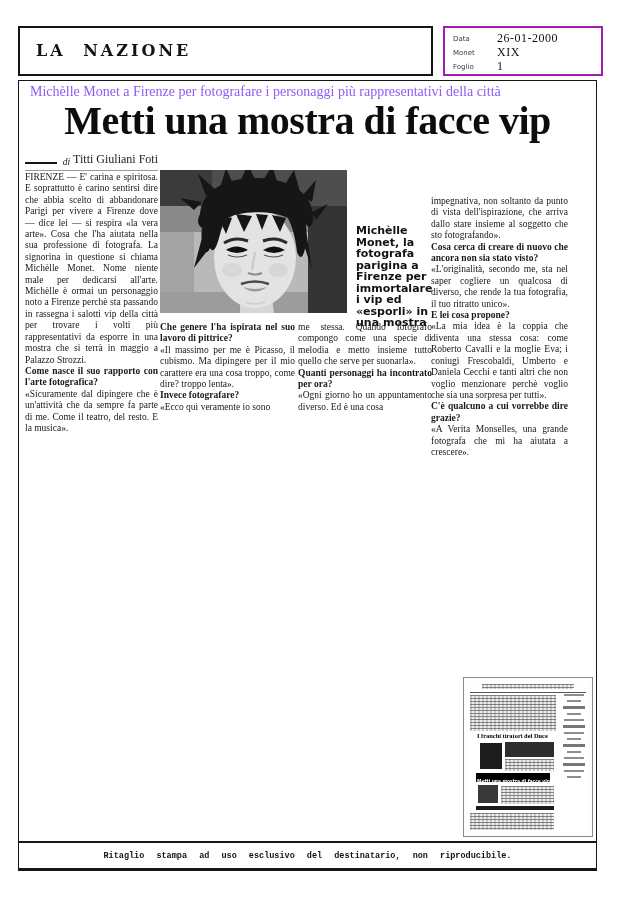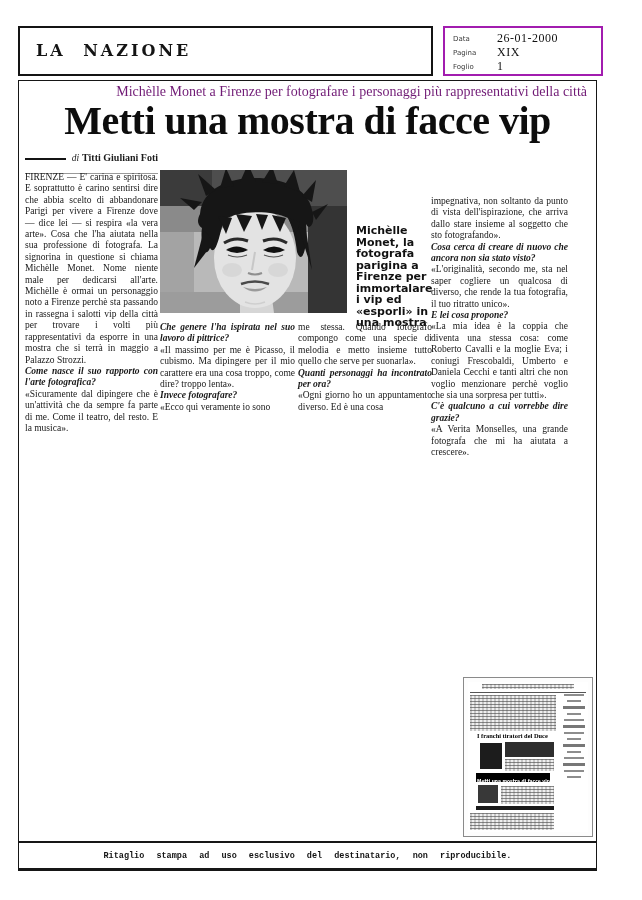--- a/index.html
+++ b/index.html
@@ -14,37 +14,37 @@
   .meta-box{position:absolute;left:436px;top:26px;width:160px;height:50px;
     border:2px solid #a21caf;box-sizing:border-box;background:#fff;margin-left:7px;}
   .meta-row{position:absolute;left:8px;display:flex;}
   .meta-label{width:44px;font-family:"DejaVu Sans",sans-serif;font-size:7px;color:#3c3c3c;padding-top:4px;}
   .meta-value{font-family:Liberation Serif, serif;font-size:12px;color:#111;letter-spacing:.5px;}
   .mr1{top:3px;} .mr2{top:17px;} .mr3{top:31px;}
 
   
   .article-box{position:absolute;left:18px;top:80px;width:579px;height:762px;
     border:1.5px solid #161616;box-sizing:border-box;}
-  .kicker{position:absolute;left:30px;top:84px;width:557px;text-align:right;
-    font-size:14px;color:#701a75;}
+  .kicker{position:absolute;left:30px;top:84px;width:557px;text-align:left;
+    font-size:14px;color:#8b5cf6;}
   .headline{position:absolute;left:20px;top:98px;width:575px;text-align:center;
     font-family:"Liberation Serif",serif;font-weight:bold;font-size:40px;line-height:46px;
     letter-spacing:-.5px;color:#0d0d0d;white-space:nowrap;}
 
   
   .byline{position:absolute;left:25px;top:152px;width:133px;display:flex;align-items:flex-end;
-    border-bottom:1px solid #9a9a9a;padding-bottom:10px;}
+    border-bottom:1px solid #9a9a9a;padding-bottom:3px;}
   .byline-rule{flex:1;height:2px;background:#141414;margin:0 6px 3px 0;}
   .byline .di{font-style:italic;font-size:9.5px;margin-right:3px;}
-  .byline .name{font-weight:bold;font-size:10px;white-space:nowrap;}
+  .byline .name{font-weight:normal;font-size:12px;white-space:nowrap;}
 
   
   .col{position:absolute;font-size:9.5px;line-height:11.4px;text-align:justify;color:#181818;}
   .col p{margin:0;}
-  .col p.q{font-weight:bold;font-style:italic;}
+  .col p.q{font-weight:bold;}
   .c1{left:25px;top:172px;width:133px;}
   .c2{left:160px;top:322px;width:135px;}
   .c3{left:298px;top:322px;width:134px;}
   .c4{left:431px;top:152px;width:137px;margin-top:44px;}
 
   
   .photo{position:absolute;left:160px;top:170px;width:187px;height:143px;background:#bbb;}
   .photo svg{display:block;}
   .caption{position:absolute;left:356px;top:200px;width:76px;
     font-family:"DejaVu Sans",sans-serif;font-weight:bold;font-size:11px;line-height:11.5px;color:#111;margin-top:25px;}
@@ -86,21 +86,21 @@
   <div class="masthead-box">
     <div class="masthead">LA NAZIONE</div>
   </div>
 
   <div class="meta-box">
     <div class="meta-row mr1">
       <span class="meta-label">Data</span>
       <span class="meta-value">26-01-2000</span>
     </div>
     <div class="meta-row mr2">
-      <span class="meta-label">Pagina</span>
+      <span class="meta-label">Monet</span>
       <span class="meta-value">XIX</span>
     </div>
     <div class="meta-row mr3">
       <span class="meta-label">Foglio</span>
       <span class="meta-value">1</span>
     </div>
   </div>
 
   <div class="article-box"></div>
 

